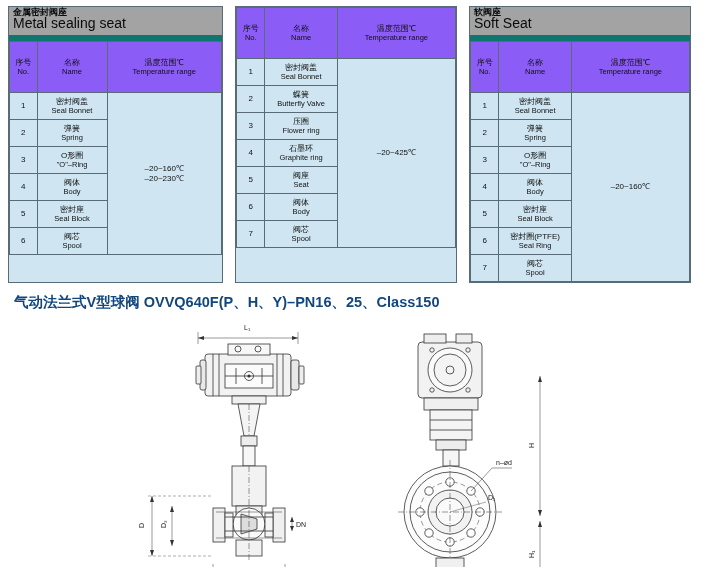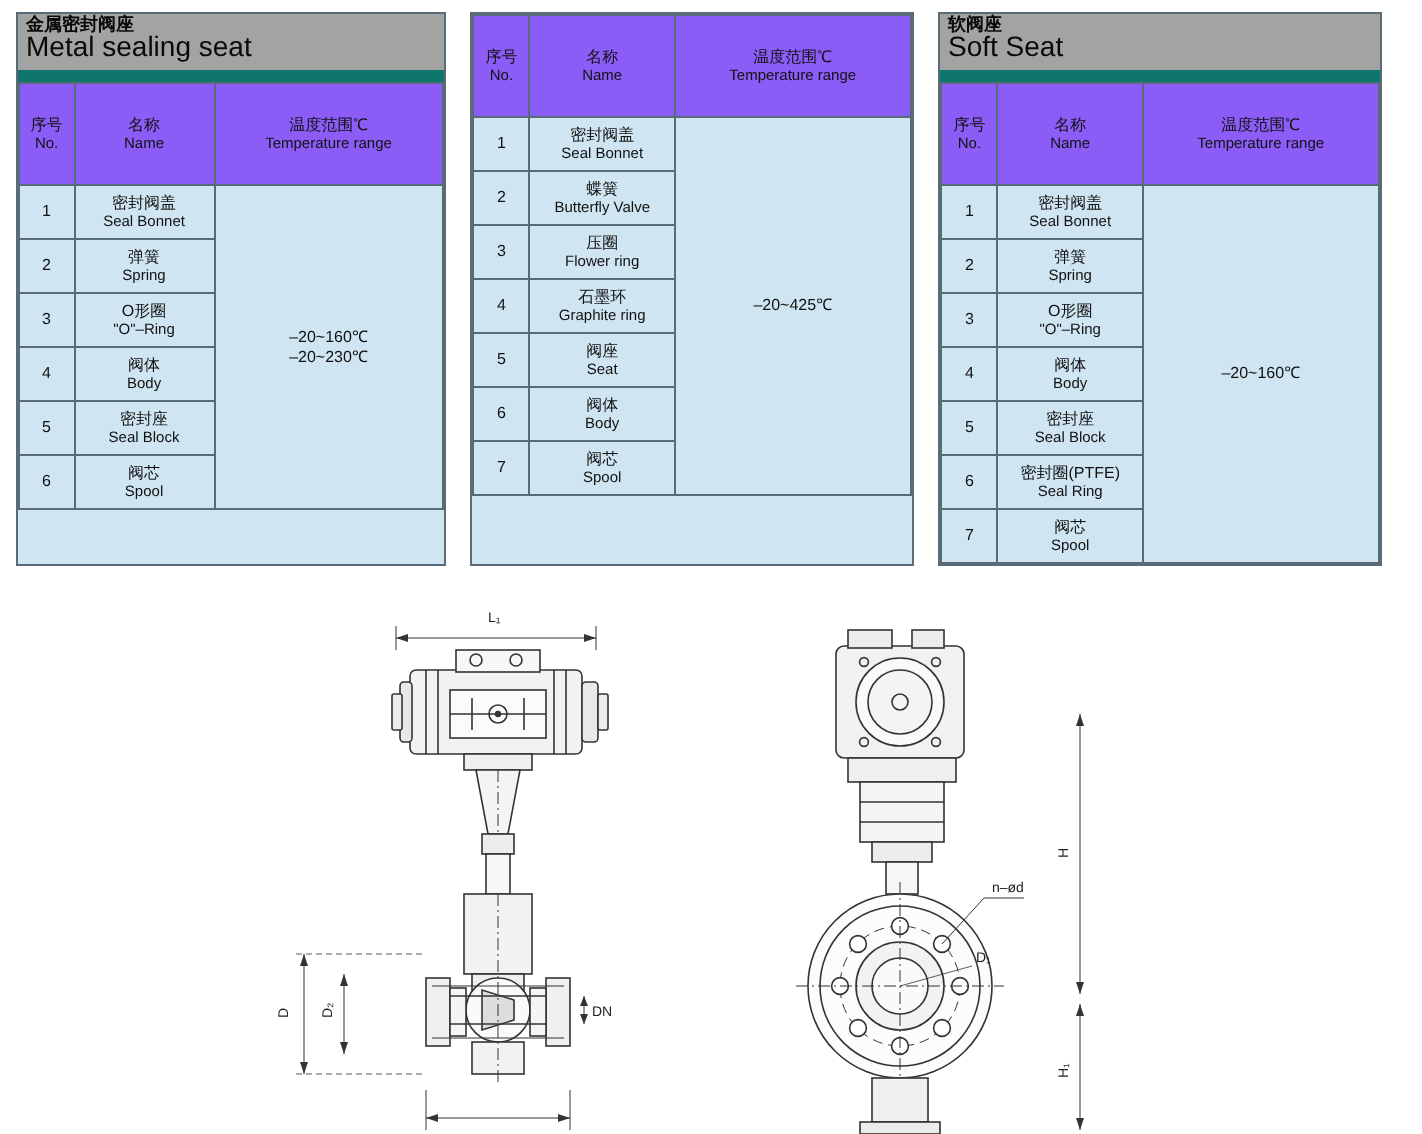--- a/index.html
+++ b/index.html
@@ -345,20 +345,21 @@
             <span class="zh">阀芯</span>
             <span class="en2">Spool</span>
           </td>
         </tr>
       </tbody>
         </table>
     </div>
   </div>
 
   <div class="heading-zone">
+    <div class="h-cn">气动法兰式V型球阀 OVVQ640F(P、H、Y)–PN16、25、Class150</div>
   </div>
 
   <div class="drawing">
     <svg width="711" height="290" viewBox="0 0 711 290">
       <g stroke="#333" fill="none" stroke-width="0.8">
 
         <g>
 
           <line x1="198" y1="16" x2="198" y2="28" stroke-width="0.5"></line>
           <line x1="298" y1="16" x2="298" y2="28" stroke-width="0.5"></line>

